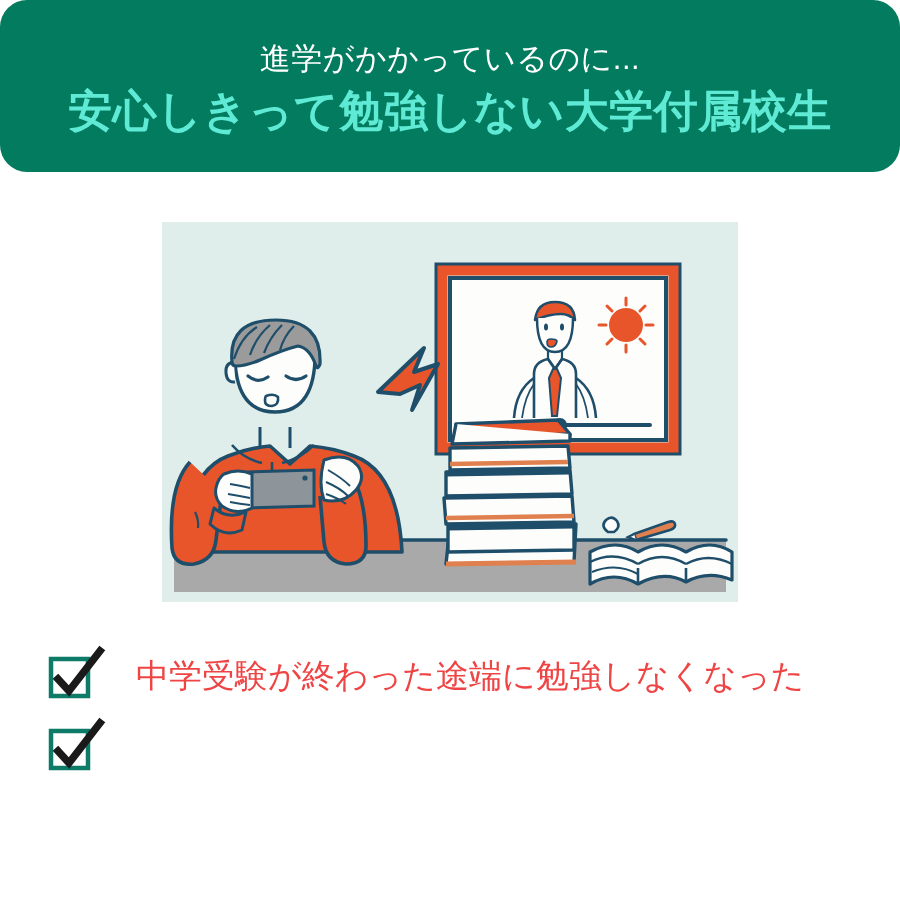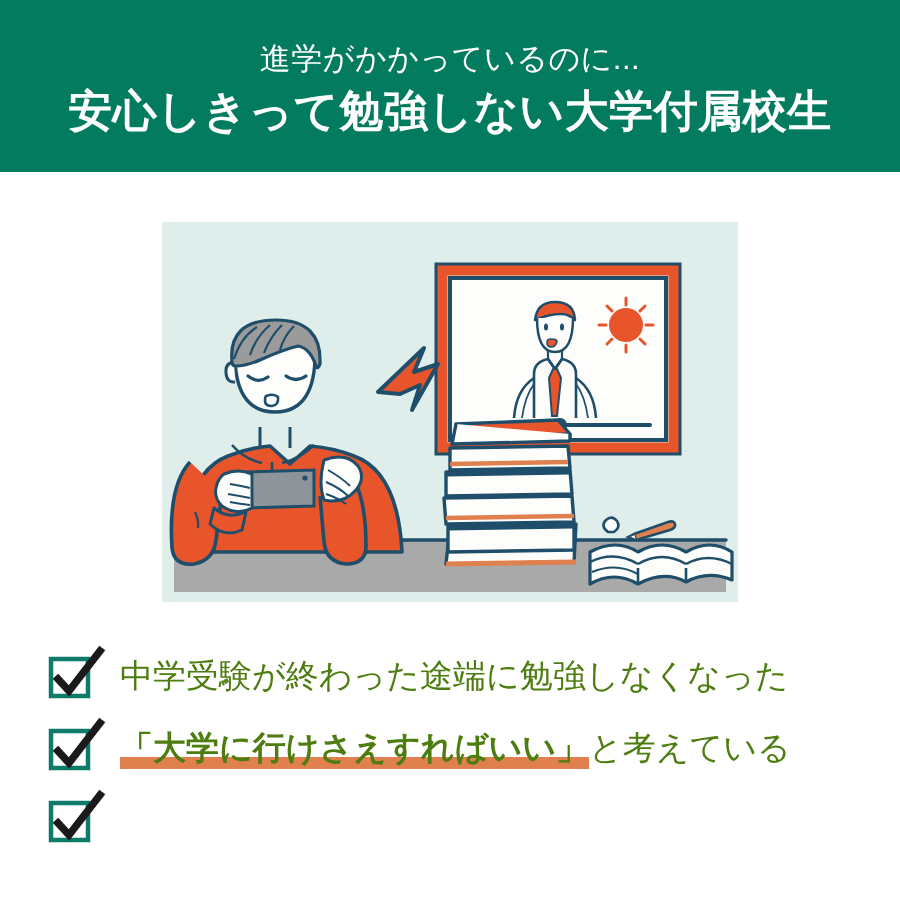--- a/index.html
+++ b/index.html
@@ -21,31 +21,32 @@
     left: 0; top: 0;
     width: 900px;
     height: 172px;
     background: #027b5e;
     display: flex;
     flex-direction: column;
     align-items: center;
     justify-content: center;
     box-sizing: border-box;
     padding-top: 8px;
+    border-radius: 27px;
   }
   #header-line-1 {
     color: #ffffff;
     font-size: 31px;
     font-weight: 400;
     letter-spacing: 0.5px;
     line-height: 1.1;
     white-space: nowrap;
   }
   #header-line-2 {
-    color: #ffffff;
+    color: #5eead4;
     font-size: 44px;
     font-weight: bold;
     letter-spacing: 0.5px;
     line-height: 1.25;
     white-space: nowrap;
     margin-top: 6px;
   }
 
   
   #illustration-panel {
@@ -74,23 +75,23 @@
   }
   .check-box-wrap {
     position: relative;
     width: 46px;
     height: 46px;
     margin-left: 48px;
     flex: 0 0 auto;
   }
   .check-box-wrap svg { display: block; overflow: visible; }
   .check-text {
-    margin-left: 26px;
+    margin-left: 42px;
     font-size: 33px;
-    color: #4d7c0f;
+    color: #ef4444;
     line-height: 1.2;
     white-space: nowrap;
     position: relative;
   }
   .check-text .hl {
     font-weight: bold;
     position: relative;
     display: inline-block;
   }
   .check-text .hl .hl-bar {
@@ -263,31 +264,20 @@
       <svg width="46" height="46" viewBox="0 0 46 46" xmlns="http://www.w3.org/2000/svg">
         <rect x="3" y="6" width="37" height="37" fill="none" stroke="#0d7b67" stroke-width="4.5"></rect>
         <path d="M10 26 L21 38 L52 -2" fill="none" stroke="#1a1a1a" stroke-width="7.5" stroke-linecap="square" stroke-linejoin="miter"></path>
       </svg>
     </div>
     <div class="check-text">
       <span class="plain">中学受験が終わった途端に勉強しなくなった</span>
     </div>
   </div>
 
-  <div class="check-row">
-    <div class="check-box-wrap">
-      <svg width="46" height="46" viewBox="0 0 46 46" xmlns="http://www.w3.org/2000/svg">
-        <rect x="3" y="6" width="37" height="37" fill="none" stroke="#0d7b67" stroke-width="4.5"></rect>
-        <path d="M10 26 L21 38 L52 -2" fill="none" stroke="#1a1a1a" stroke-width="7.5" stroke-linecap="square" stroke-linejoin="miter"></path>
-      </svg>
-    </div>
-    <div class="check-text">
-      <span class="hl"><span class="hl-bar"></span><span>「大学に行けさえすればいい」</span></span><span class="plain">と考えている</span>
-    </div>
-  </div>
 
   <div class="check-row">
     <div class="check-box-wrap">
       <svg width="46" height="46" viewBox="0 0 46 46" xmlns="http://www.w3.org/2000/svg">
         <rect x="3" y="6" width="37" height="37" fill="none" stroke="#0d7b67" stroke-width="4.5"></rect>
         <path d="M10 26 L21 38 L52 -2" fill="none" stroke="#1a1a1a" stroke-width="7.5" stroke-linecap="square" stroke-linejoin="miter"></path>
       </svg>
     </div>
   </div>
 

